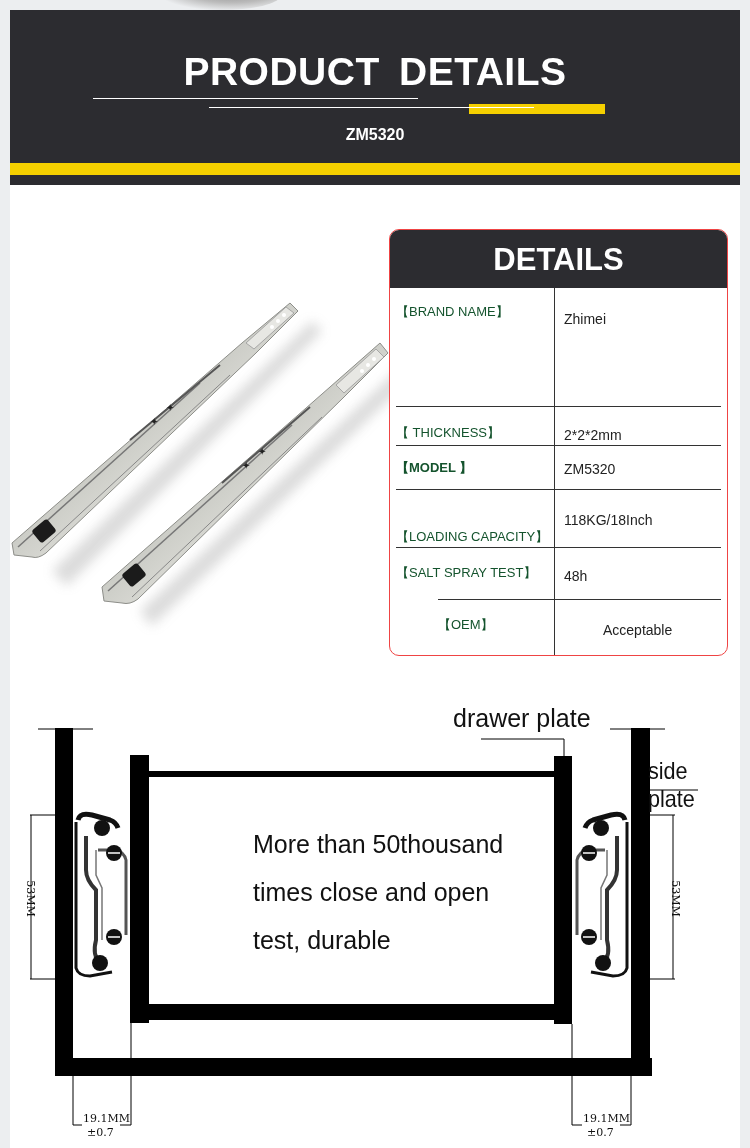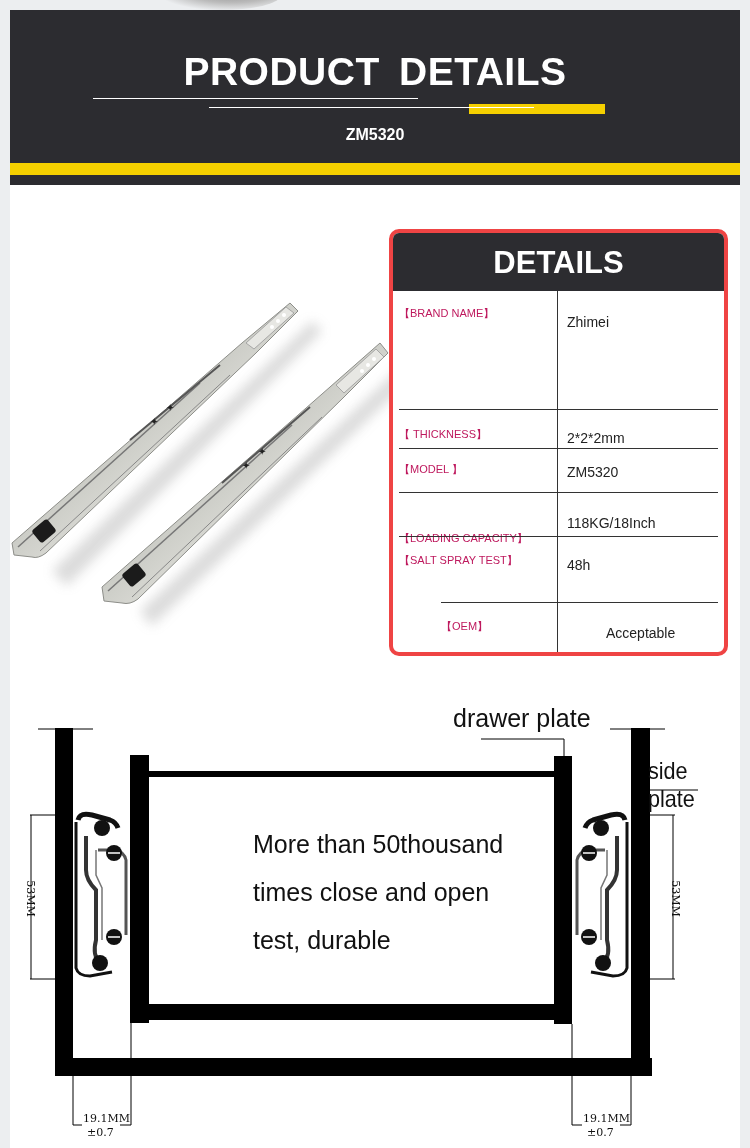--- a/index.html
+++ b/index.html
@@ -18,27 +18,27 @@
   .line2 { position: absolute; left: 199px; top: 97px; width: 325px; height: 1px; background: #fff; z-index: 2; }
   .yellow-bar { position: absolute; left: 459px; top: 94px; width: 136px; height: 10px; background: #f5d000; }
   .banner-sub { position: absolute; left: 0; right: 0; top: 116px; text-align: center; color: #fff; font-size: 16px; font-weight: bold; }
   .banner-stripe { position: absolute; left: 10px; top: 163px; width: 730px; height: 12px; background: #f5d000; }
 
   
   .panel { position: absolute; left: 10px; top: 185px; width: 730px; height: 515px; background: #fff; }
   .rail-img { position: absolute; left: 0; top: 80px; width: 380px; height: 380px; }
 
   
-  .details { position: absolute; left: 389px; top: 229px; width: 339px; height: 427px; border: 4px solid #ef4444;
+  .details { position: absolute; left: 389px; top: 229px; width: 339px; height: 427px; border: 1px solid #ef4444;
     border-radius: 10px; overflow: hidden; background: #fff; }
   .details-head { height: 58px; background: #2c2c30; color: #fff; font-size: 31px; font-weight: bold; text-align: center; line-height: 60px; }
   .row { position: absolute; left: 6px; right: 6px; border-top: 1px solid #333; }
   .row:first-of-type { border-top: none; }
   .vline { position: absolute; left: 164px; top: 58px; bottom: 0; width: 1px; background: #333; }
-  .cell-label { position: absolute; left: 0; font-size: 11px; color: #be185d; white-space: nowrap; }
+  .cell-label { position: absolute; left: 0; font-size: 13px; color: #14532d; white-space: nowrap; }
   .cell-value { position: absolute; left: 168px; font-size: 14px; color: #222; white-space: nowrap; }
 
   
   .diagram { position: absolute; left: 10px; top: 700px; width: 730px; height: 448px; background: #fff; }
   .diagram svg { position: absolute; left: -10px; top: 0; }
   .diagram-text { position: absolute; left: 243px; top: 120px; font-size: 25px; color: #111; line-height: 48px; }
   .lbl-drawer { position: absolute; left: 443px; top: 4px; font-size: 25px; color: #111; }
   .lbl-side { position: absolute; left: 638px; top: 57px; font-size: 24px; color: #111; transform: scaleX(0.9); transform-origin: left; }
   .dim { position: absolute; font-family: "DejaVu Serif", serif; font-size: 11px; color: #111; }
   .dim-v { transform: rotate(90deg); }
@@ -110,28 +110,28 @@
 
   <div class="row" style="top:58px;height:44px;border-top:none;">
     <span class="cell-label" style="top:15px;">【BRAND NAME】</span>
     <span class="cell-value" style="top:14px;margin-top:9px;">Zhimei</span>
   </div>
   <div class="row" style="top:160px;height:55px;margin-top:16px;">
     <span class="cell-label" style="top:17px;">【 THICKNESS】</span>
     <span class="cell-value" style="top:20px;">2*2*2mm</span>
   </div>
   <div class="row" style="top:215px;height:44px;">
-    <span class="cell-label" style="top:13px;">【MODEL 】</span>
+    <span class="cell-label" style="top:13px;font-weight:bold;">【MODEL 】</span>
     <span class="cell-value" style="top:15px;">ZM5320</span>
   </div>
   <div class="row" style="top:259px;height:58px;">
     <span class="cell-label" style="top:14px;margin-top:24px;">【LOADING CAPACITY】</span>
     <span class="cell-value" style="top:22px;">118KG/18Inch</span>
   </div>
-  <div class="row" style="top:303px;height:52px;">
+  <div class="row" style="top:317px;height:52px;">
     <span class="cell-label" style="top:16px;">【SALT SPRAY TEST】</span>
     <span class="cell-value" style="top:20px;">48h</span>
   </div>
   <div class="row" style="top:369px;height:58px;margin-left:42px;">
     <span class="cell-label" style="top:16px;">【OEM】</span>
     <span class="cell-value" style="top:22px;left:165px;">Acceptable</span>
   </div>
 </div>
 
 <div class="diagram">

